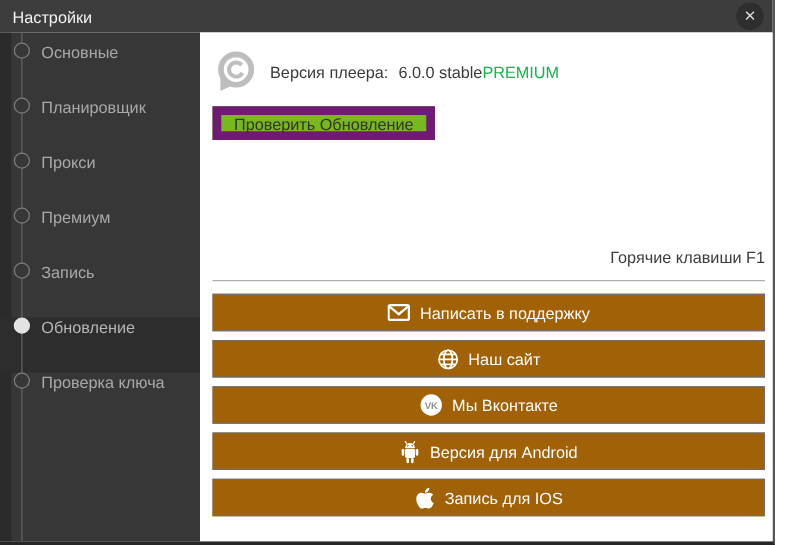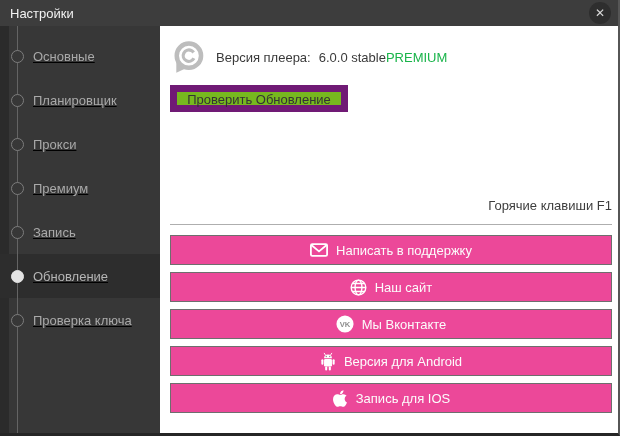--- a/index.html
+++ b/index.html
@@ -32,22 +32,22 @@
   }
   .sidebar .left-strip {
     position:absolute; left:0; top:0; bottom:0; width:9px; background:#2b2b2b;
   }
   .sidebar .rail {
     position:absolute; left:17px; top:0; bottom:0; width:1px;
     background:#646464; z-index:1;
   }
   .sidebar-items { position:absolute; top:0; left:0; right:0; padding-top:8px; }
   .side-row {
-    position:relative; height:44px; display:flex; align-items:center;
-    padding-left:11px; cursor:pointer;text-decoration:underline;
+    position:relative; height:44px; display:flex; align-items:flex-start;
+    padding-left:11px; cursor:pointer;
   }
   .side-row.active { background:#2d2d2d; }
   .side-row .dot {
     position:relative; z-index:2; width:13px; height:13px; border-radius:50%;
     border:1.5px solid #7d7d7d; background:#373737; margin-right:9px; flex:none;
   }
   .side-row.active .dot { background:#e3e3e3; border-color:#e3e3e3; }
   .side-row .lbl { color:#a9a9a9; font-size:13px; white-space:nowrap; }
   .side-row.active .lbl { color:#b5b5b5; }
 
@@ -77,21 +77,21 @@
 
   .divider {
     position:absolute; left:10px; right:6px; top:198px; height:1px; background:#aeaeae;
   }
 
   .link-buttons {
     position:absolute; left:10px; right:6px; top:209px;
     display:flex; flex-direction:column; gap:7px;
   }
   .link-btn {
-    height:30px; background:#ec4899; border:1px solid #6e6e6e;
+    height:30px; background:#a16207; border:1px solid #6e6e6e;
     display:flex; align-items:center; justify-content:center; gap:8px;
     color:#fcfcfc; font-size:13px; font-family:"Liberation Sans", sans-serif;
     cursor:pointer;
   }
   .link-btn .ic { display:flex; align-items:flex-end; }
 </style>
 </head>
 <body>
 
 <div class="window">

